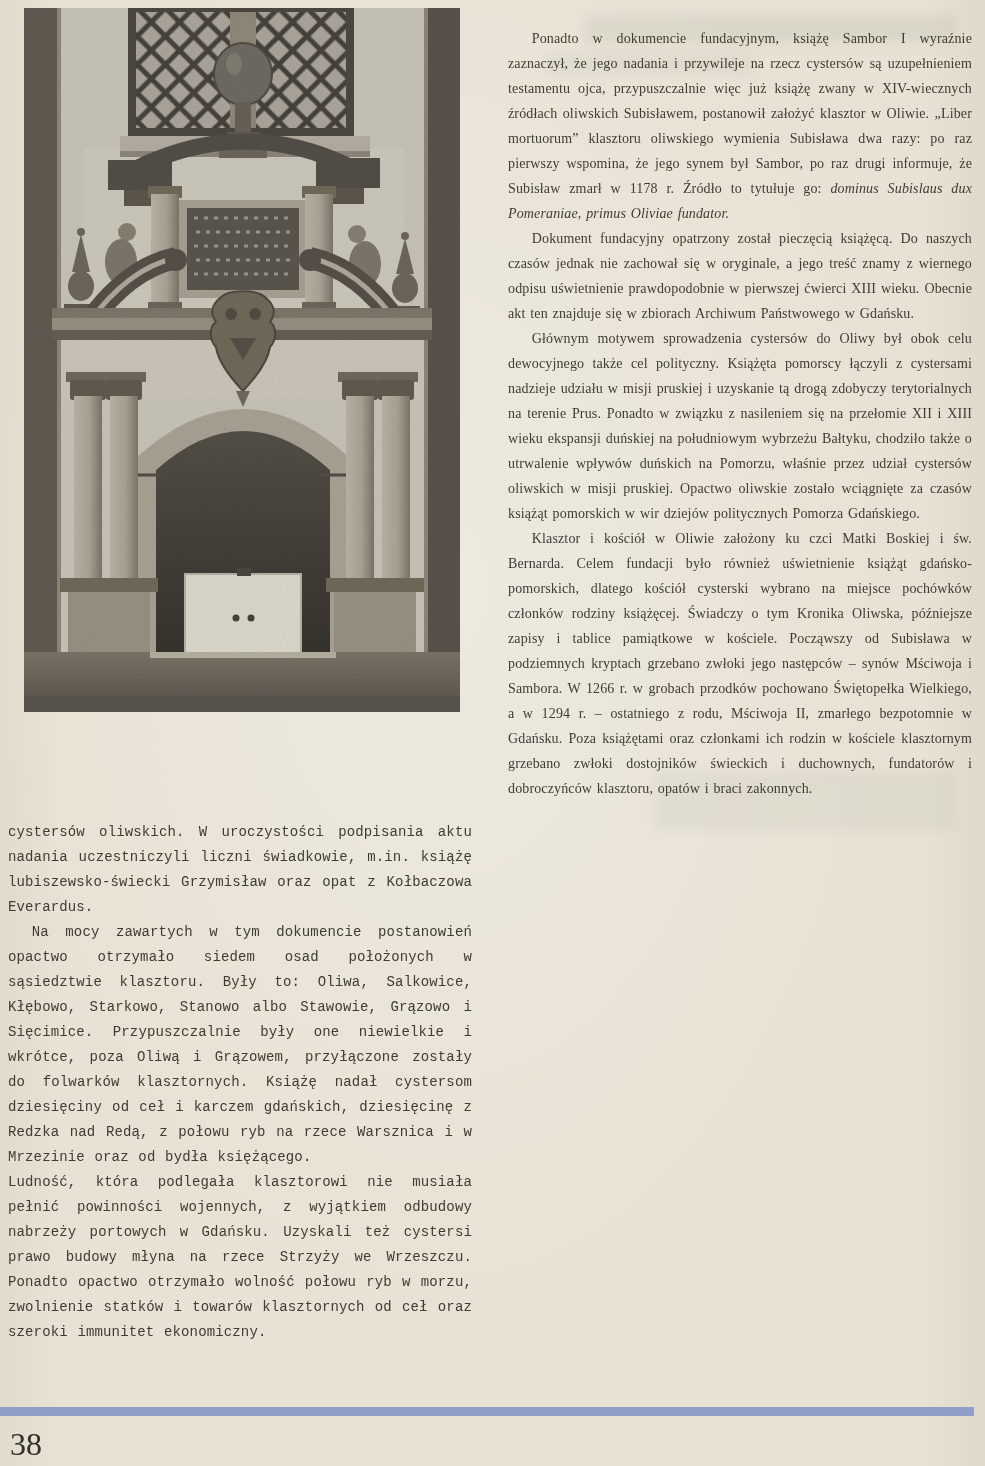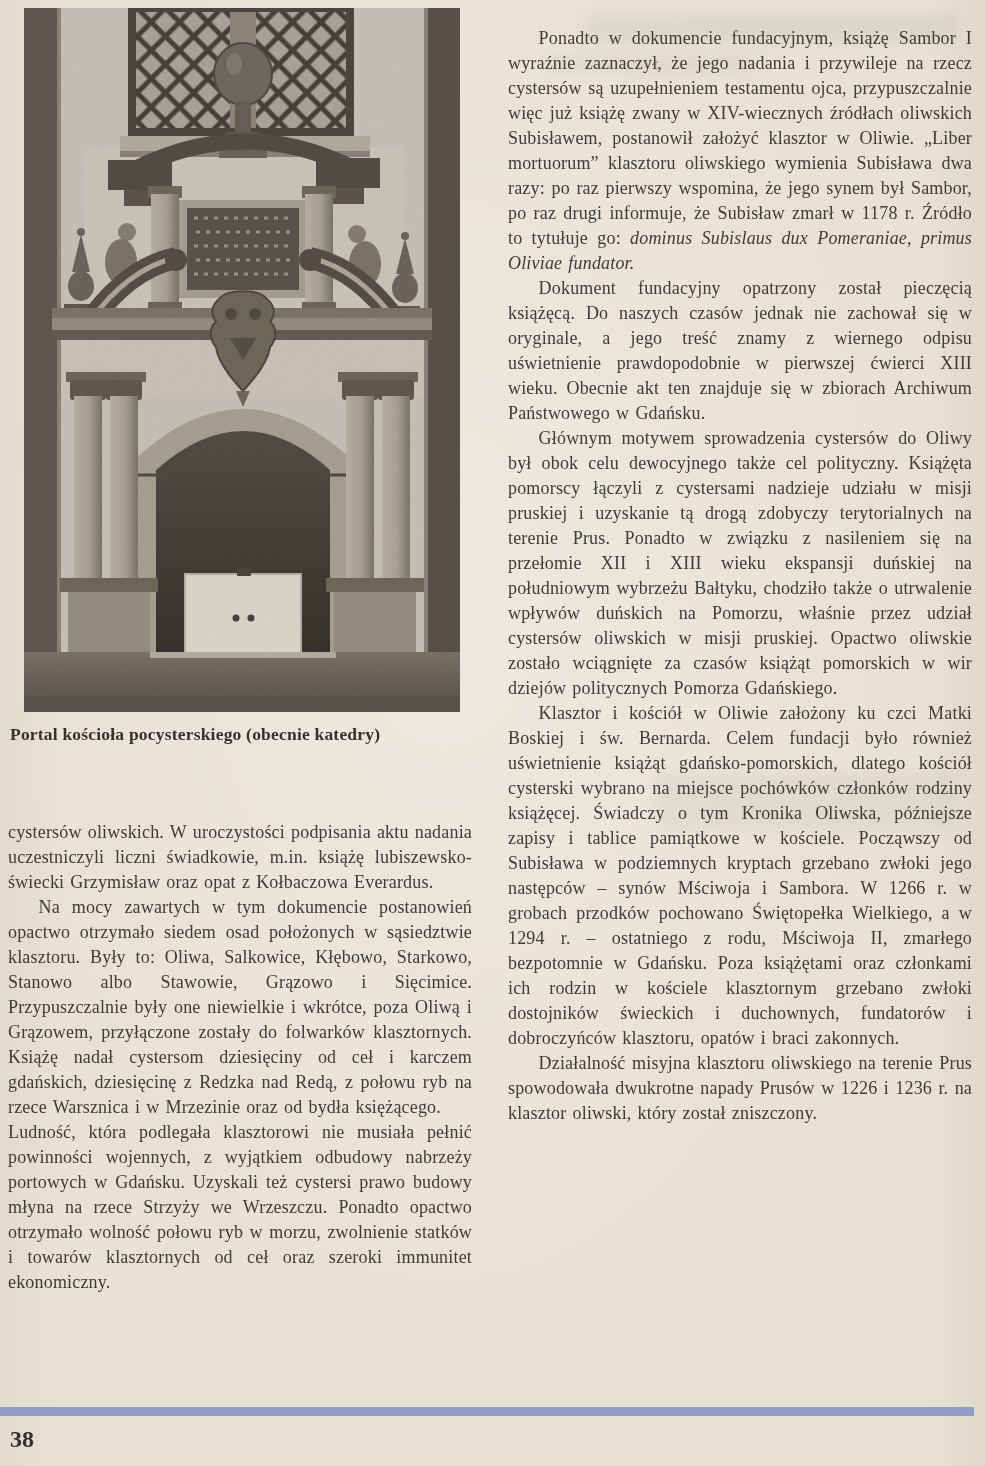--- a/index.html
+++ b/index.html
@@ -15,30 +15,30 @@
   .s2{left:545px;top:54px;width:210px;height:20px;background:rgba(105,118,98,.07);}
   .s3{left:655px;top:772px;width:300px;height:58px;background:rgba(100,112,95,.07);}
   .photo{position:absolute;left:24px;top:8px;width:436px;height:704px;margin:0;}
   .photo svg{display:block;width:100%;height:100%;}
   .caption{
     position:absolute;left:10px;top:724px;width:460px;
     font-weight:700;font-size:17.5px;color:#35312c;letter-spacing:.2px;
   }
   .col{
     position:absolute;width:464px;
-    font-size:18px;line-height:25px;color:#3f3b35;
+    font-size:14px;line-height:25px;color:#3f3b35;
     text-align:justify;word-spacing:.08em;letter-spacing:.01em;
   }
   .col p{margin:0;}
   .col p.indent{text-indent:1.7em;}
-  .col-left{left:8px;top:820px;}
+  .col-left{left:8px;top:820px;font-family:Liberation Mono, monospace;}
   .col-right{left:508px;top:26px;}
   .latin{font-style:italic;}
   .rule{position:absolute;left:0;top:1407px;width:974px;height:9px;background:#8f9dc9;}
-  .pagenum{position:absolute;left:10px;top:1426px;font-weight:700;font-size:24px;color:#33302b;}
+  .pagenum{position:absolute;left:10px;top:1426px;font-weight:400;font-size:32px;color:#33302b;}
 </style>
 </head>
 <body>
 
 <div class="page" style="background-color: rgb(232, 226, 212);">
 
   <div class="smudge s1"></div>
   <div class="smudge s2"></div>
   <div class="smudge s3"></div>
 
@@ -215,32 +215,30 @@
       <g>
         <rect x="0" y="644" width="436" height="60" fill="url(#groundg)"></rect>
         <rect x="126" y="644" width="186" height="6" fill="#b3ad9f"></rect>
         <rect x="0" y="688" width="436" height="16" fill="#57524b"></rect>
       </g>
 
       <rect x="0" y="0" width="436" height="704" filter="url(#grain)" opacity="0.28" style="mix-blend-mode:multiply"></rect>
     </svg>
   </figure>
 
-  <div class="caption">Portal kościoła pocysterskiego (obecnie katedry)</div>
 
   <div class="col col-left">
     <p>cystersów oliwskich. W uroczystości podpisania aktu nadania uczestniczyli liczni świadkowie, m.in. książę lubiszewsko-świecki Grzymisław oraz opat z Kołbaczowa Everardus.</p>
     <p class="indent">Na mocy zawartych w tym dokumencie postanowień opactwo otrzymało siedem osad położonych w sąsiedztwie klasztoru. Były to: Oliwa, Salkowice, Kłębowo, Starkowo, Stanowo albo Stawowie, Grązowo i Sięcimice. Przypuszczalnie były one niewielkie i wkrótce, poza Oliwą i Grązowem, przyłączone zostały do folwarków klasztornych. Książę nadał cystersom dziesięciny od ceł i karczem gdańskich, dziesięcinę z Redzka nad Redą, z połowu ryb na rzece Warsznica i w Mrzezinie oraz od bydła księżącego.</p>
     <p>Ludność, która podlegała klasztorowi nie musiała pełnić powinności wojennych, z wyjątkiem odbudowy nabrzeży portowych w Gdańsku. Uzyskali też cystersi prawo budowy młyna na rzece Strzyży we Wrzeszczu. Ponadto opactwo otrzymało wolność połowu ryb w morzu, zwolnienie statków i towarów klasztornych od ceł oraz szeroki immunitet ekonomiczny.</p>
   </div>
 
   <div class="col col-right">
     <p class="indent"><span>Ponadto w dokumencie fundacyjnym, książę Sambor I wyraźnie zaznaczył, że jego nadania i przywileje na rzecz cystersów są uzupełnieniem testamentu ojca, przypuszczalnie więc już książę zwany w XIV-wiecznych źródłach oliwskich Subisławem, postanowił założyć klasztor w Oliwie. „Liber mortuorum” klasztoru oliwskiego wymienia Subisława dwa razy: po raz pierwszy wspomina, że jego synem był Sambor, po raz drugi informuje, że Subisław zmarł w 1178 r. Źródło to tytułuje go: </span><span class="latin">dominus Subislaus dux Pomeraniae, primus Oliviae fundator.</span></p>
     <p class="indent">Dokument fundacyjny opatrzony został pieczęcią książęcą. Do naszych czasów jednak nie zachował się w oryginale, a jego treść znamy z wiernego odpisu uświetnienie prawdopodobnie w pierwszej ćwierci XIII wieku. Obecnie akt ten znajduje się w zbiorach Archiwum Państwowego w Gdańsku.</p>
     <p class="indent">Głównym motywem sprowadzenia cystersów do Oliwy był obok celu dewocyjnego także cel polityczny. Książęta pomorscy łączyli z cystersami nadzieje udziału w misji pruskiej i uzyskanie tą drogą zdobyczy terytorialnych na terenie Prus. Ponadto w związku z nasileniem się na przełomie XII i XIII wieku ekspansji duńskiej na południowym wybrzeżu Bałtyku, chodziło także o utrwalenie wpływów duńskich na Pomorzu, właśnie przez udział cystersów oliwskich w misji pruskiej. Opactwo oliwskie zostało wciągnięte za czasów książąt pomorskich w wir dziejów politycznych Pomorza Gdańskiego.</p>
     <p class="indent">Klasztor i kościół w Oliwie założony ku czci Matki Boskiej i św. Bernarda. Celem fundacji było również uświetnienie książąt gdańsko-pomorskich, dlatego kościół cysterski wybrano na miejsce pochówków członków rodziny książęcej. Świadczy o tym Kronika Oliwska, późniejsze zapisy i tablice pamiątkowe w kościele. Począwszy od Subisława w podziemnych kryptach grzebano zwłoki jego następców – synów Mściwoja i Sambora. W 1266 r. w grobach przodków pochowano Świętopełka Wielkiego, a w 1294 r. – ostatniego z rodu, Mściwoja II, zmarłego bezpotomnie w Gdańsku. Poza książętami oraz członkami ich rodzin w kościele klasztornym grzebano zwłoki dostojników świeckich i duchownych, fundatorów i dobroczyńców klasztoru, opatów i braci zakonnych.</p>
-    <p class="indent">Działalność misyjna klasztoru oliwskiego na terenie Prus spowodowała dwukrotne napady Prusów w 1226 i 1236 r. na klasztor oliwski, który został zniszczony.</p>
   </div>
 
   <div class="rule" style="background-color: rgb(143, 157, 201);"></div>
   <div class="pagenum">38</div>
 
 </div>
 
 </body></html>

